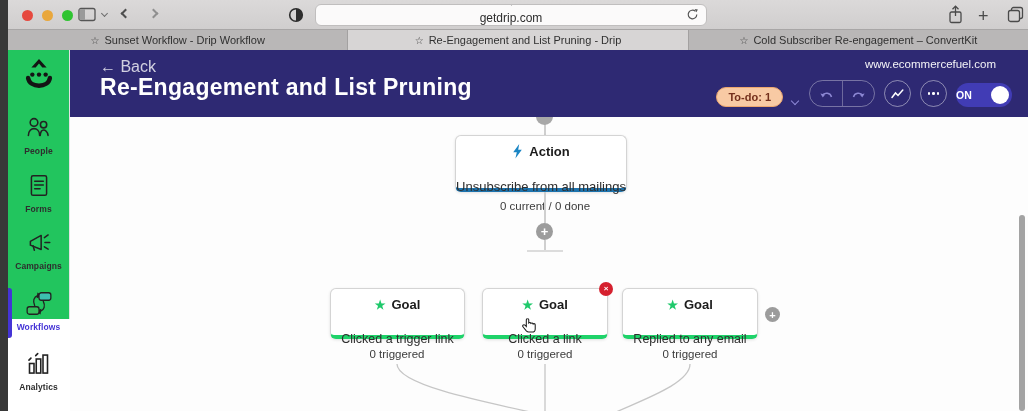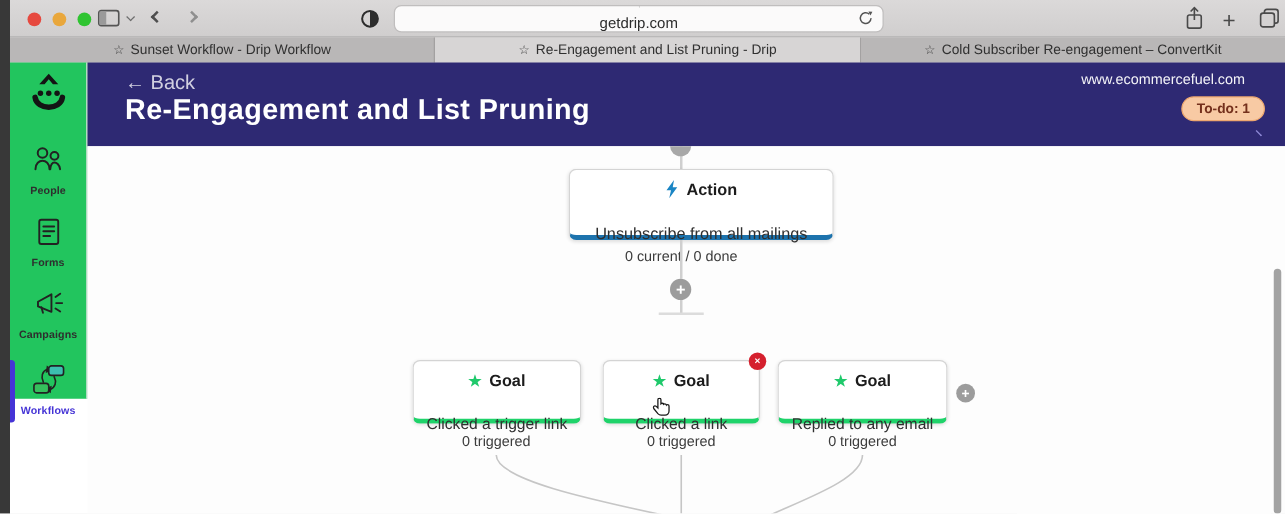--- a/index.html
+++ b/index.html
@@ -41,21 +41,21 @@
   .nav-item { position:absolute; left:0; width:100%; text-align:center; cursor:pointer; }
   .nav-item .lbl { font-size:8.5px; font-weight:bold; color:#2e2e2e; display:block; margin-top:1px; letter-spacing:.1px; }
   .nav-item.active .lbl { color:#4534d6; }
   .active-bar { position:absolute; left:0; top:238px; width:4px; height:50px; background:#4534d6; border-radius:0 3px 3px 0; }
 
   
   .wf-header { position:absolute; left:70px; top:50px; width:958px; height:67px; background:#2e2973; color:#fff; }
   .back-link { position:absolute; left:30px; top:8px; font-size:16px; color:rgba(255,255,255,.78); cursor:pointer; }
   .wf-title { position:absolute; left:30px; top:24px; font-size:23px; font-weight:bold; letter-spacing:.3px; white-space:nowrap; }
   .account-url { position:absolute; right:32px; top:8px; font-size:11.5px; color:rgba(255,255,255,.95); }
-  .hdr-controls { position:absolute; right:16px; top:27px; height:30px; display:flex; align-items:flex-end; gap:9px;flex-direction:column; }
+  .hdr-controls { position:absolute; right:16px; top:27px; height:30px; display:flex; align-items:flex-end; gap:9px; }
   .todo-pill { background:#f8caa4; border:1.5px solid #eda76f; color:#74301c; font-size:11px; font-weight:bold;
                border-radius:999px; padding:3px 11px; white-space:nowrap; cursor:pointer; }
   .hdr-chev { width:6px; height:6px; border-right:1.6px solid #8d88d6; border-bottom:1.6px solid #8d88d6;
               transform:rotate(45deg); margin:0 2px 3px 0; cursor:pointer; }
   .undoredo { display:flex; height:27px; border:1px solid rgba(255,255,255,.35); border-radius:999px; overflow:hidden; }
   .undoredo .half { width:32px; display:flex; align-items:center; justify-content:center; color:#8b86d2; font-size:14px; cursor:pointer; }
   .undoredo .half + .half { border-left:1px solid rgba(255,255,255,.3); }
   .circ-btn { width:27px; height:27px; border-radius:50%; border:1px solid rgba(255,255,255,.45);
               display:flex; align-items:center; justify-content:center; gap:2px; cursor:pointer; }
   .dot { width:2.5px; height:2.5px; border-radius:50%; background:#fff; }
@@ -65,21 +65,21 @@
 
   
   .canvas { position:absolute; left:70px; top:117px; width:958px; height:294px; background:#fdfdfd; overflow:hidden; }
   .vline { position:absolute; width:1.5px; background:#cfcfcf; left:474px; }
   .semi { position:absolute; left:466px; top:-9px; width:17px; height:17px; border-radius:50%; background:#a8a8a8; }
   .node-card { position:absolute; background:#fff; border:1px solid #d4d4d4; border-radius:6px;
                box-shadow:0 1px 3px rgba(0,0,0,.12); text-align:center; cursor:pointer; }
   .node-card .t-row { display:flex; align-items:center; justify-content:center; gap:6px; margin-top:8px;
                       font-size:13px; font-weight:bold; color:#1c1c1c; }
   .node-card .desc { font-size:12.5px; color:#2f2f2f; margin-top:20px; }
-  .action-card { left:385px; top:18px; width:212px; height:57px; border-bottom:4px solid #1d73ad; }
+  .action-card { left:385px; top:18px; width:172px; height:57px; border-bottom:4px solid #1d73ad; }
   .goal-card { border-bottom:4px solid #1fd36a; }
   .goal-card .star-g { color:#1fc96b; font-size:12px; }
   .status { position:absolute; font-size:11.5px; color:#3c3c3c; text-align:center; white-space:nowrap; }
   .plus-node { position:absolute; background:#9c9c9c; border-radius:50%; color:#fff; display:flex;
                align-items:center; justify-content:center; font-weight:bold; cursor:pointer; }
   .tbar { position:absolute; left:457px; top:133px; width:36px; height:2px; background:#dcdcdc; }
   .badge { position:absolute; right:-6px; top:-7px; width:14px; height:14px; border-radius:50%;
            background:#d5202e; color:#fff; font-size:8px; line-height:14px; text-align:center; font-weight:bold; cursor:pointer; }
   .cursor-hand { position:absolute; left:452px; top:200px; }
   .scrollbar { position:absolute; left:949px; top:98px; width:6px; height:196px; background:#a3a3a3; border-radius:3px; cursor:grab; }
@@ -212,20 +212,32 @@
           <path d="M9 14 C7 10 8 6 12 4.5" fill="none"></path>
           <polygon points="12,2.8 14.8,5 11.5,6.3" fill="#222"></polygon>
           <path d="M17 10 C19 14 18 18 14 19.5" fill="none"></path>
           <polygon points="14,21.2 11.2,19 14.5,17.7" fill="#222"></polygon>
           <rect x="13" y="2" width="11" height="7" rx="2" fill="#3cbfb0"></rect>
           <rect x="2" y="15" width="11" height="7" rx="2" fill="#35c05c"></rect>
         </g>
       </svg>
       <span class="lbl">Workflows</span>
     </div>
+    <div class="nav-item" style="top:300px;">
+      <svg width="27" height="27" viewBox="0 0 24 24">
+        <g fill="none" stroke="#222" stroke-width="1.4" stroke-linecap="round">
+          <rect x="4" y="12" width="4" height="8.5"></rect>
+          <rect x="10" y="8" width="4" height="12.5"></rect>
+          <rect x="16" y="4.5" width="4" height="16"></rect>
+          <path d="M3.5 9 l1.8 -1.8"></path>
+          <path d="M9.5 5 l1.8 -1.8"></path>
+        </g>
+      </svg>
+      <span class="lbl">Analytics</span>
+    </div>
     <div class="active-bar"></div>
   </div>
 
   <div class="wf-header">
     <div class="back-link">← Back</div>
     <div class="wf-title">Re-Engagement and List Pruning</div>
     <div class="account-url">www.ecommercefuel.com</div>
     <div class="hdr-controls">
       <div class="todo-pill">To-do: 1</div>
       <span class="hdr-chev"></span>

